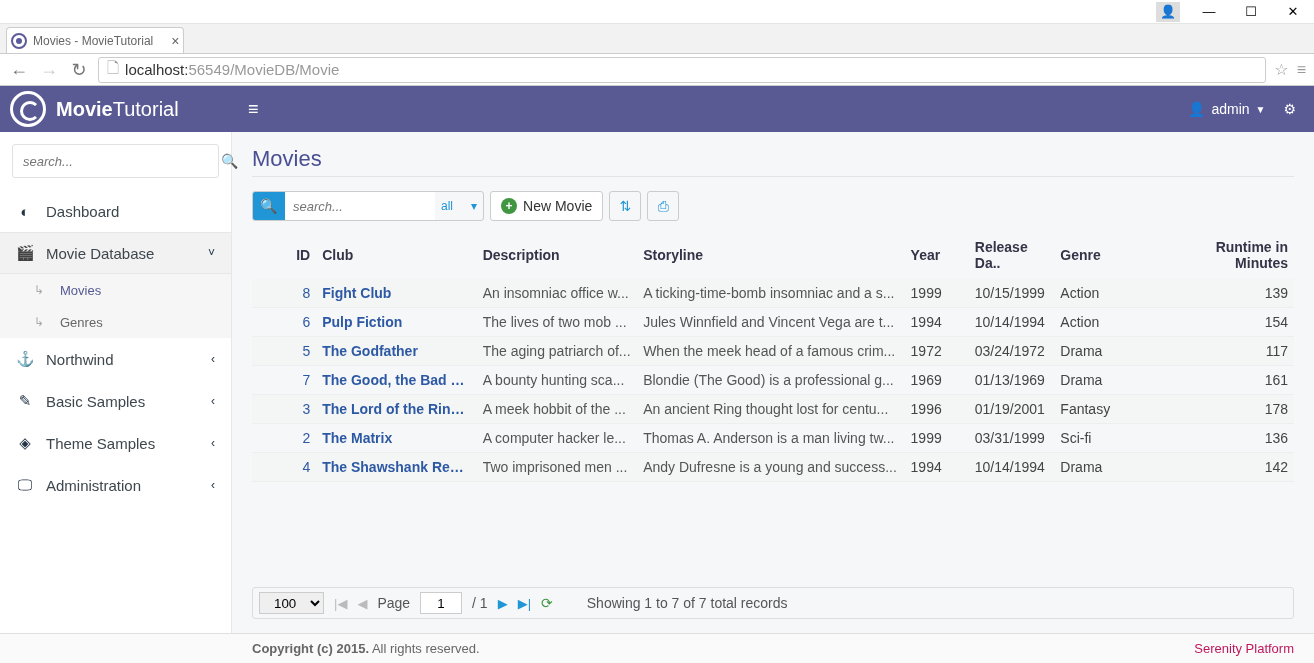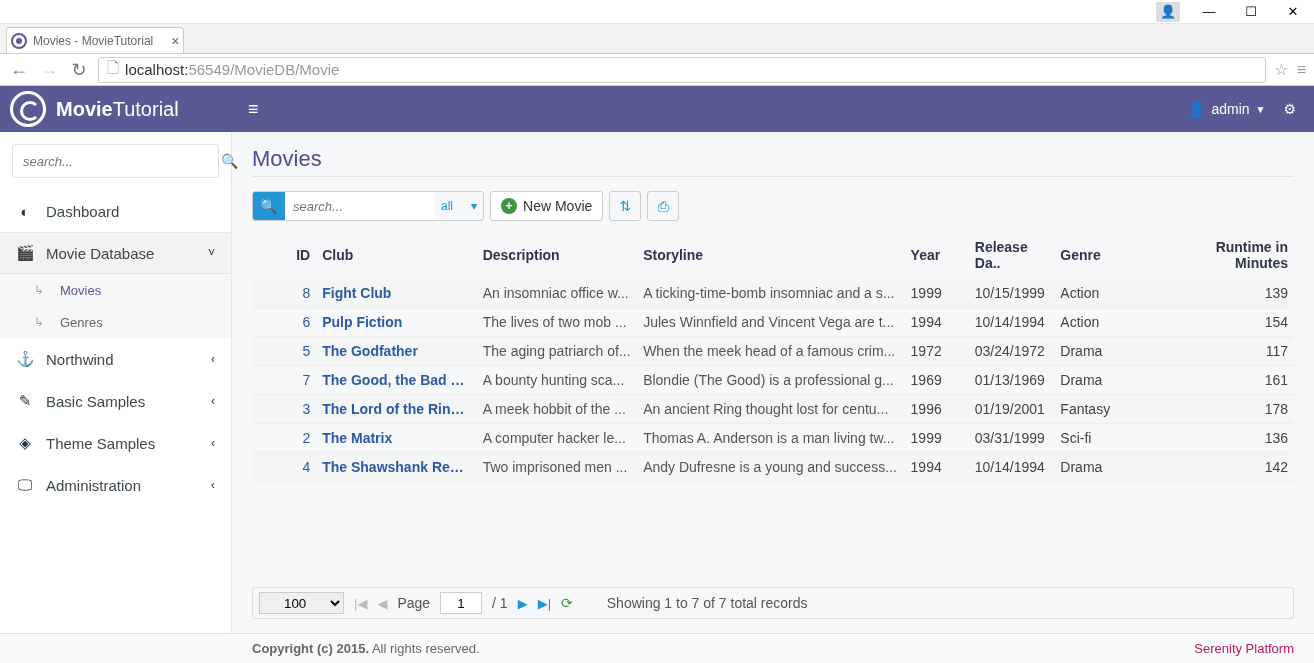--- a/index.html
+++ b/index.html
@@ -74,21 +74,21 @@
 th.r, td.r { text-align: right; margin-top: 8px; }
 td { padding: 6px 6px; font-size: 14px; white-space: nowrap; overflow: hidden; text-overflow: ellipsis; max-width: 0; border-bottom: 1px solid #eee; }
 tbody tr:nth-child(odd) { background: #f4f5f5; }
 td.id { color: #2d59a4; text-align: right; }
 td.title { color: #2d59a4; cursor: pointer; font-weight: bold; }
 td.desc, td.story { color: #555; }
 .col-id { width: 60px; } .col-title { width: 150px; } .col-desc { width: 150px; } .col-story { width: 250px; } .col-year { width: 60px; } .col-rel { width: 80px; } .col-genre { width: 94px; } .col-run { width: 130px; }
 
 
 .pager { border: 1px solid #ddd; border-radius: 3px; height: 32px; display: flex; align-items: center; padding: 0 6px; gap: 10px; font-size: 14px; color: #555; margin-top: auto; }
-.pager select { height: 22px; border: 1px solid #ccc; padding: 0 20px; }
+.pager select { height: 22px; border: 1px solid #ccc; padding: 0 10px; }
 .pager .pbtn { color: #2196d6; cursor: pointer; font-size: 13px; }
 .pager .pbtn.dis { color: #bbb; }
 .pager input { width: 42px; height: 22px; border: 1px solid #ccc; text-align: center; }
 .pager .refresh { color: #419641; cursor: pointer; }
 .pager .status { margin-left: 24px; }
 
 
 .footer { height: 30px; border-top: 1px solid #e0e0e0; display: flex; align-items: center; padding: 0 20px 0 252px; font-size: 13px; color: #666; background: #fafafa; }
 .footer .right { margin-left: auto; color: #be185d; }
 </style>

